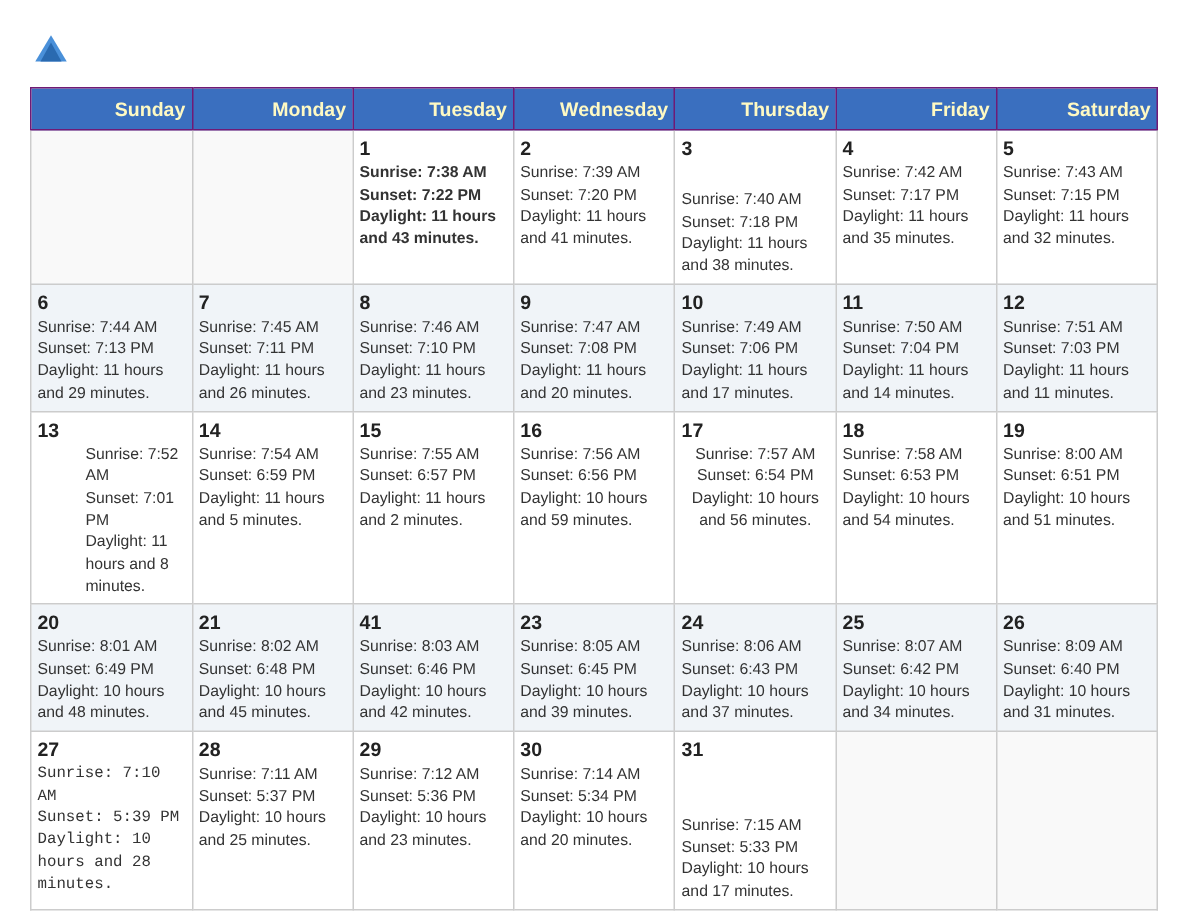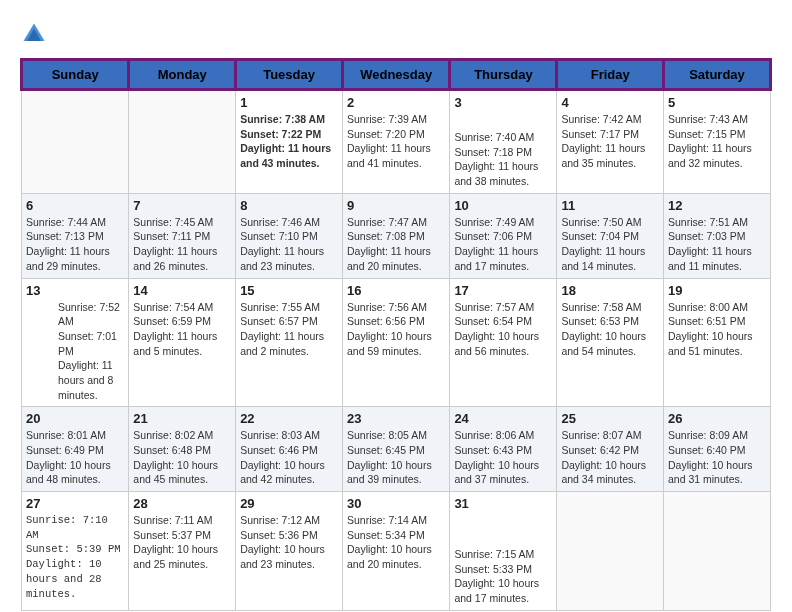--- a/index.html
+++ b/index.html
@@ -47,26 +47,26 @@
       font-size: 16px;
       color: #555;
     }
     table {
       width: 100%;
       border-collapse: collapse;
       font-size: 11px;
     }
     thead tr th {
       background-color: #3a6fbf;
-      color: #000000;
+      color: #fef9c3;
       padding: 6px 4px;
-      text-align: center;
+      text-align: right;
       font-size: 13px;
       font-weight: bold;
-      border: 3px solid #701a75;
+      border: 1px solid #701a75;
     }
     tbody tr td {
       border: 1px solid #ccc;
       vertical-align: top;
       padding: 4px;
       width: 108px;
       min-height: 70px;
     }
     tbody tr:nth-child(odd) td {
       background-color: #fff;
@@ -220,21 +220,21 @@
 Daylight: 11 hours and 2 minutes.</div>
         </td>
         <td>
           <span class="day-num">16</span>
           <div class="day-info" style="white-space: pre-line;">Sunrise: 7:56 AM
 Sunset: 6:56 PM
 Daylight: 10 hours and 59 minutes.</div>
         </td>
         <td>
           <span class="day-num">17</span>
-          <div class="day-info" style="white-space: pre-line;">Sunrise: 7:57 AM
+          <div class="day-info" style="white-space: pre-line; text-align: center;">Sunrise: 7:57 AM
 Sunset: 6:54 PM
 Daylight: 10 hours and 56 minutes.</div>
         </td>
         <td>
           <span class="day-num">18</span>
           <div class="day-info" style="white-space: pre-line;">Sunrise: 7:58 AM
 Sunset: 6:53 PM
 Daylight: 10 hours and 54 minutes.</div>
         </td>
         <td>
@@ -251,21 +251,21 @@
 Sunset: 6:49 PM
 Daylight: 10 hours and 48 minutes.</div>
         </td>
         <td>
           <span class="day-num">21</span>
           <div class="day-info" style="white-space: pre-line;">Sunrise: 8:02 AM
 Sunset: 6:48 PM
 Daylight: 10 hours and 45 minutes.</div>
         </td>
         <td>
-          <span class="day-num">22</span>
+          <span class="day-num">41</span>
           <div class="day-info" style="white-space: pre-line;">Sunrise: 8:03 AM
 Sunset: 6:46 PM
 Daylight: 10 hours and 42 minutes.</div>
         </td>
         <td>
           <span class="day-num">23</span>
           <div class="day-info" style="white-space: pre-line;">Sunrise: 8:05 AM
 Sunset: 6:45 PM
 Daylight: 10 hours and 39 minutes.</div>
         </td>

